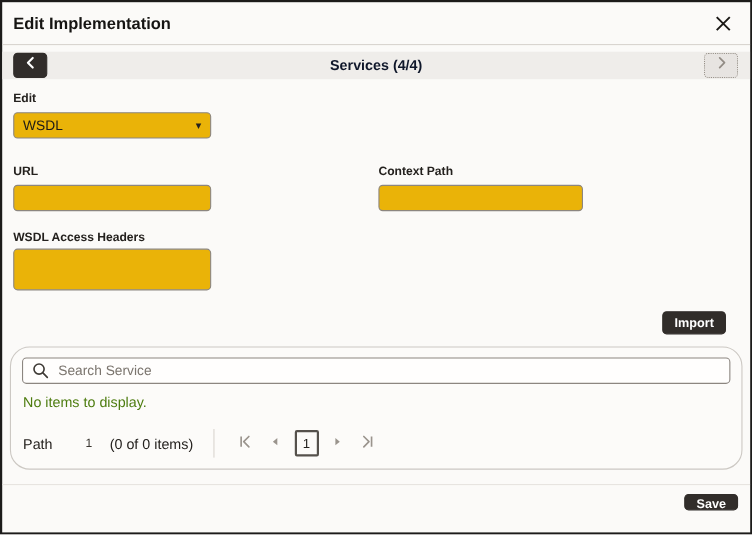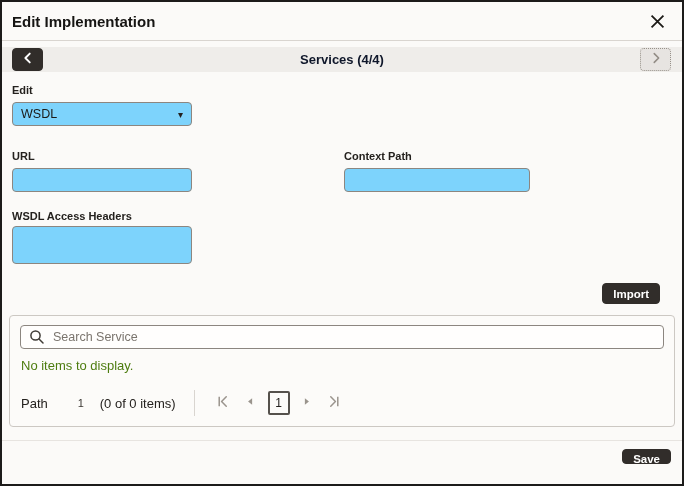--- a/index.html
+++ b/index.html
@@ -40,42 +40,42 @@
     display: flex; align-items: center; justify-content: center;
     border-radius: 4px; cursor: pointer;
   }
   .nav-btn.back { left: 10px; background: #312d2a; border: 1px solid #312d2a; }
   .nav-btn.forward { right: 11px; background: #e7e4e1; border: 1px dotted #979189; cursor: default; }
   .field-label {
     position: absolute; font-size: 11px; font-weight: 600; color: #24211e;
   }
   .field-box {
     position: absolute; height: 24px;
-    background: #7dd3fc; border: 1px solid #8c8680; border-radius: 4px;
+    background: #eab308; border: 1px solid #8c8680; border-radius: 4px;
     font-size: 12.5px; color: #1c1a17; padding: 0 8px;
     outline: none;
   }
   .select-box {
     display: flex; align-items: center; justify-content: space-between;
     cursor: pointer;
   }
   textarea.field-box { resize: none; padding-top: 4px; }
   .dark-btn {
     position: absolute;
     background: #312d2a; color: #ffffff;
     border: 1px solid #312d2a; border-radius: 4px;
     font-size: 11.5px; font-weight: bold;
     padding: 3px 10px; cursor: pointer;
     font-family: "Liberation Sans", sans-serif;
   }
   .import-btn { right: 22px; top: 281px; height: 21px; }
   .save-btn { right: 11px; top: 447px; height: 15px; }
   .panel {
     position: absolute; left: 7px; right: 7px; top: 313px; height: 112px;
-    border: 1px solid #ccc8c3; border-radius: 4px;
+    border: 1px solid #ccc8c3; border-radius: 18px;
     background: #fcfbf9;
   }
   .search-wrap {
     position: absolute; left: 10px; right: 10px; top: 9px; height: 24px;
     background: #fffefd; border: 1px solid #8c8680; border-radius: 4px;
     display: flex; align-items: center; padding: 0 8px;
   }
   .search-wrap input {
     border: none; outline: none; background: transparent;
     font-size: 12.5px; color: #1c1a17; flex: 1; margin-left: 8px;

